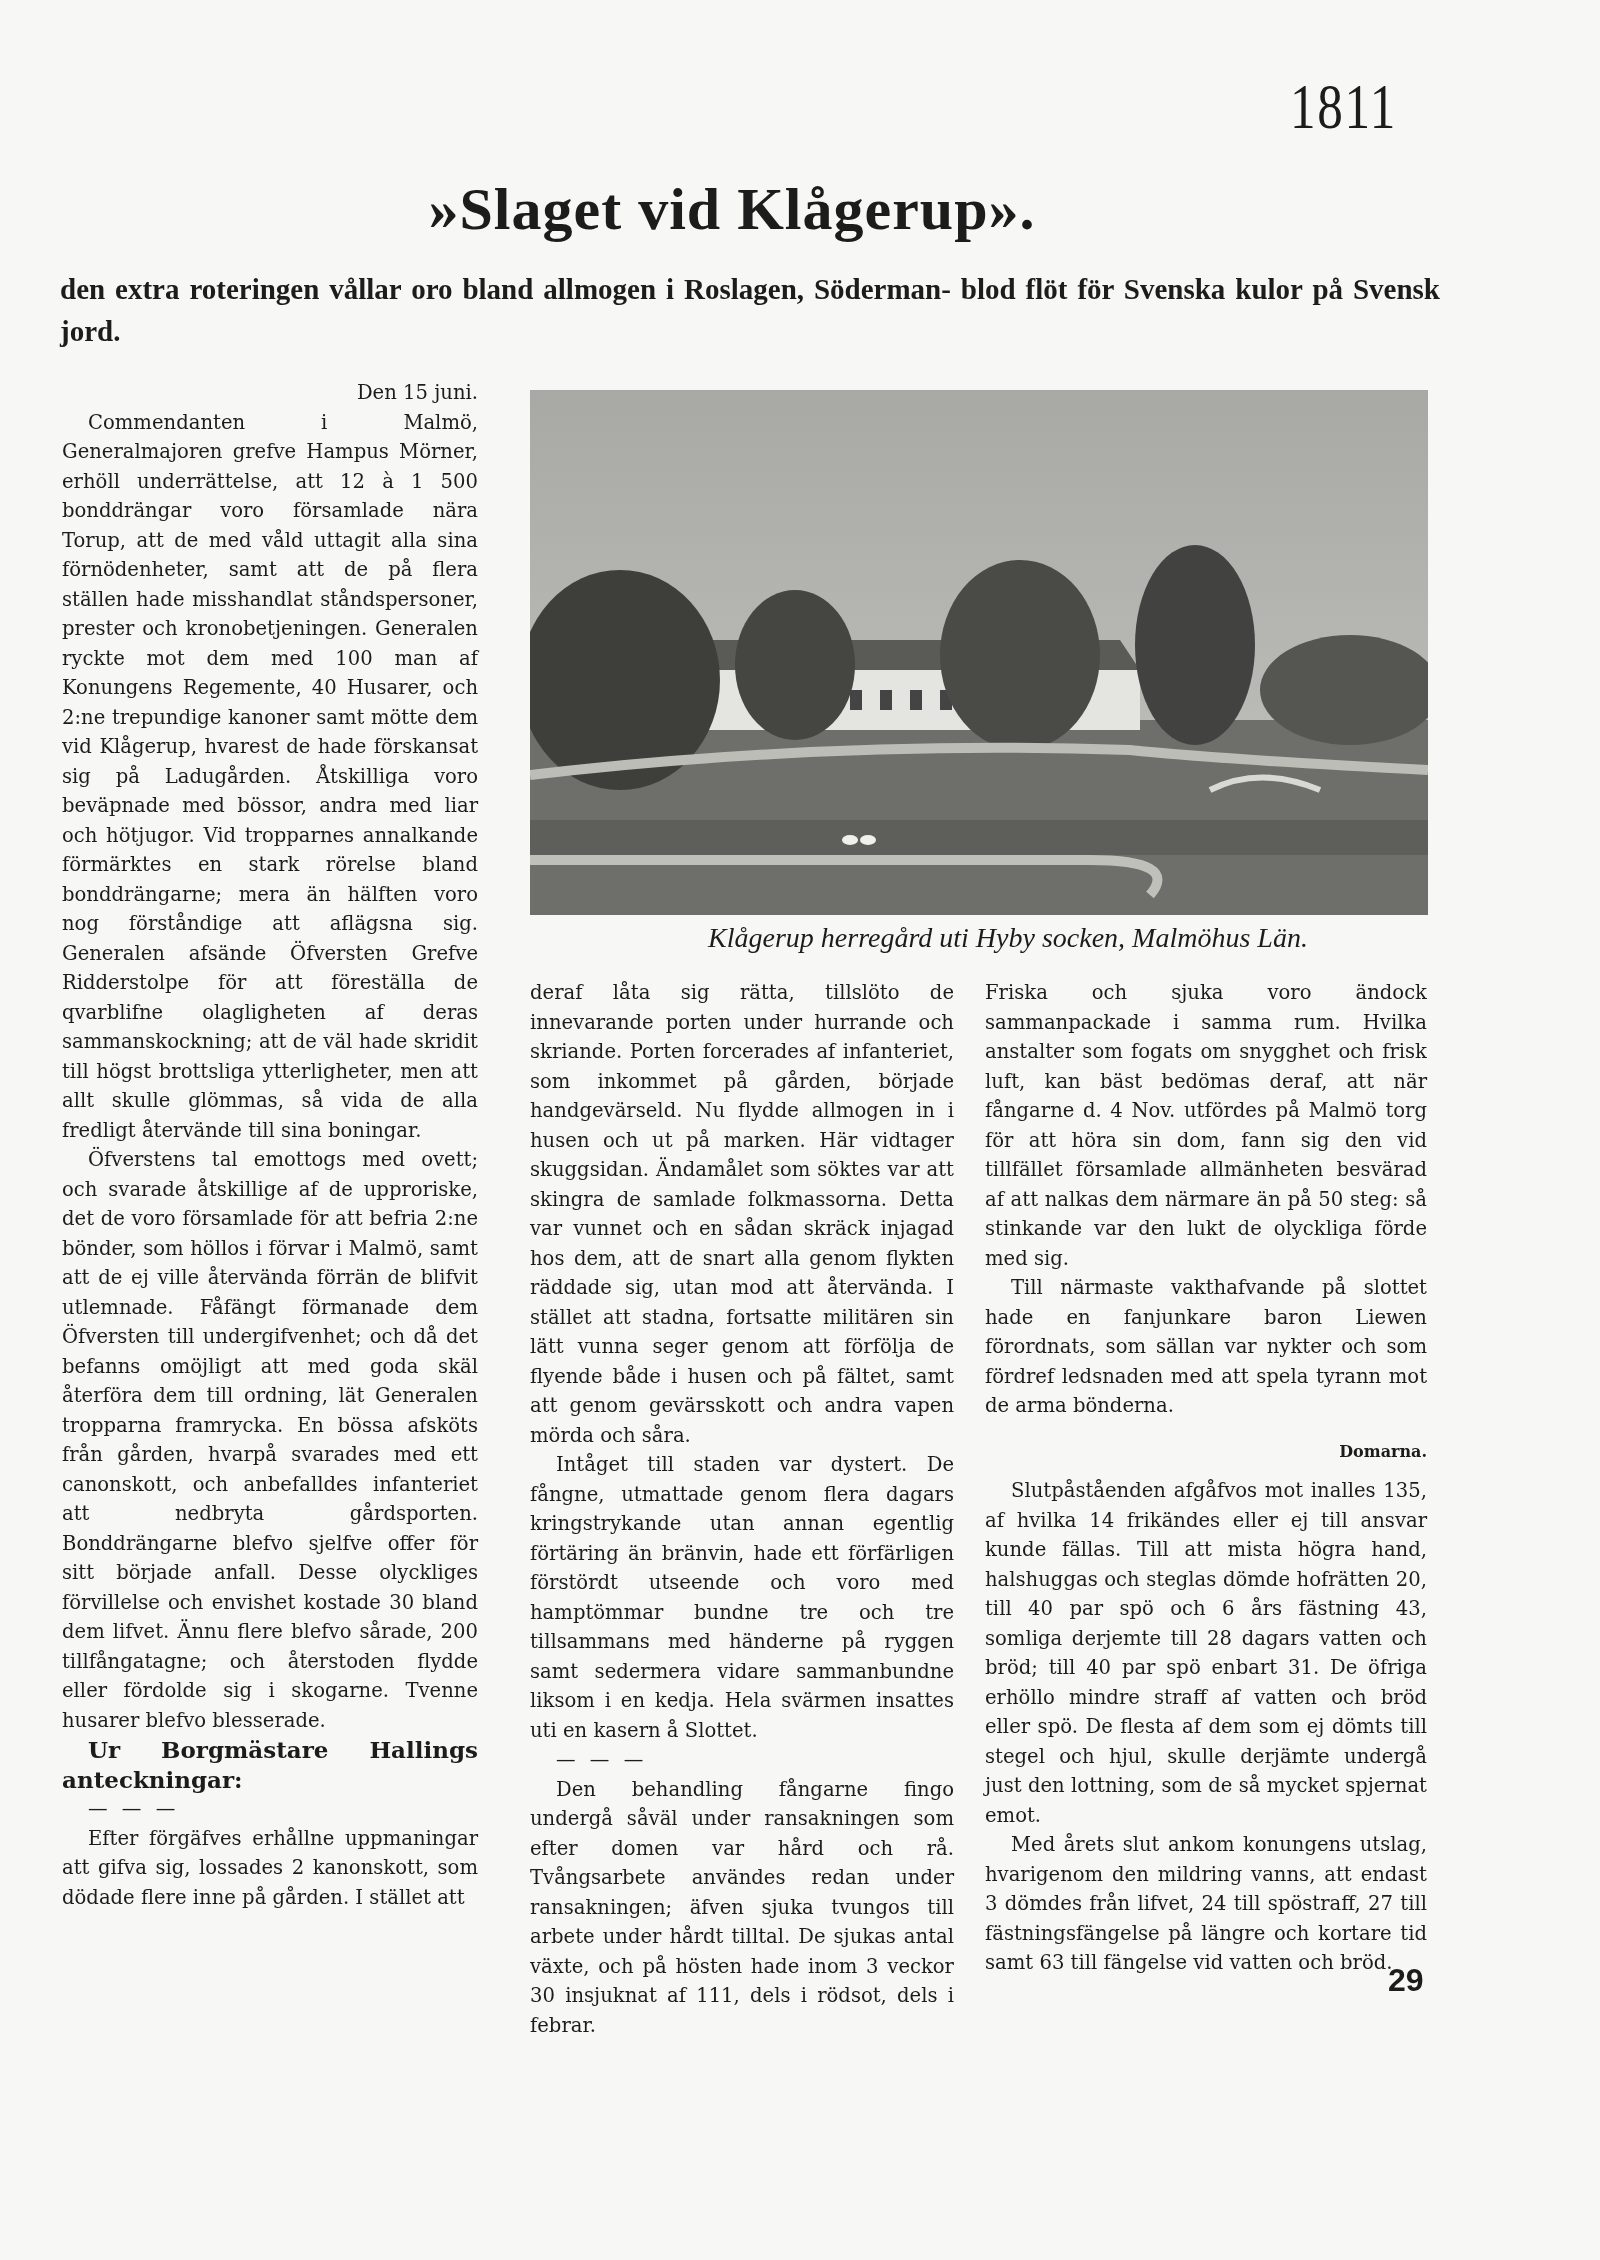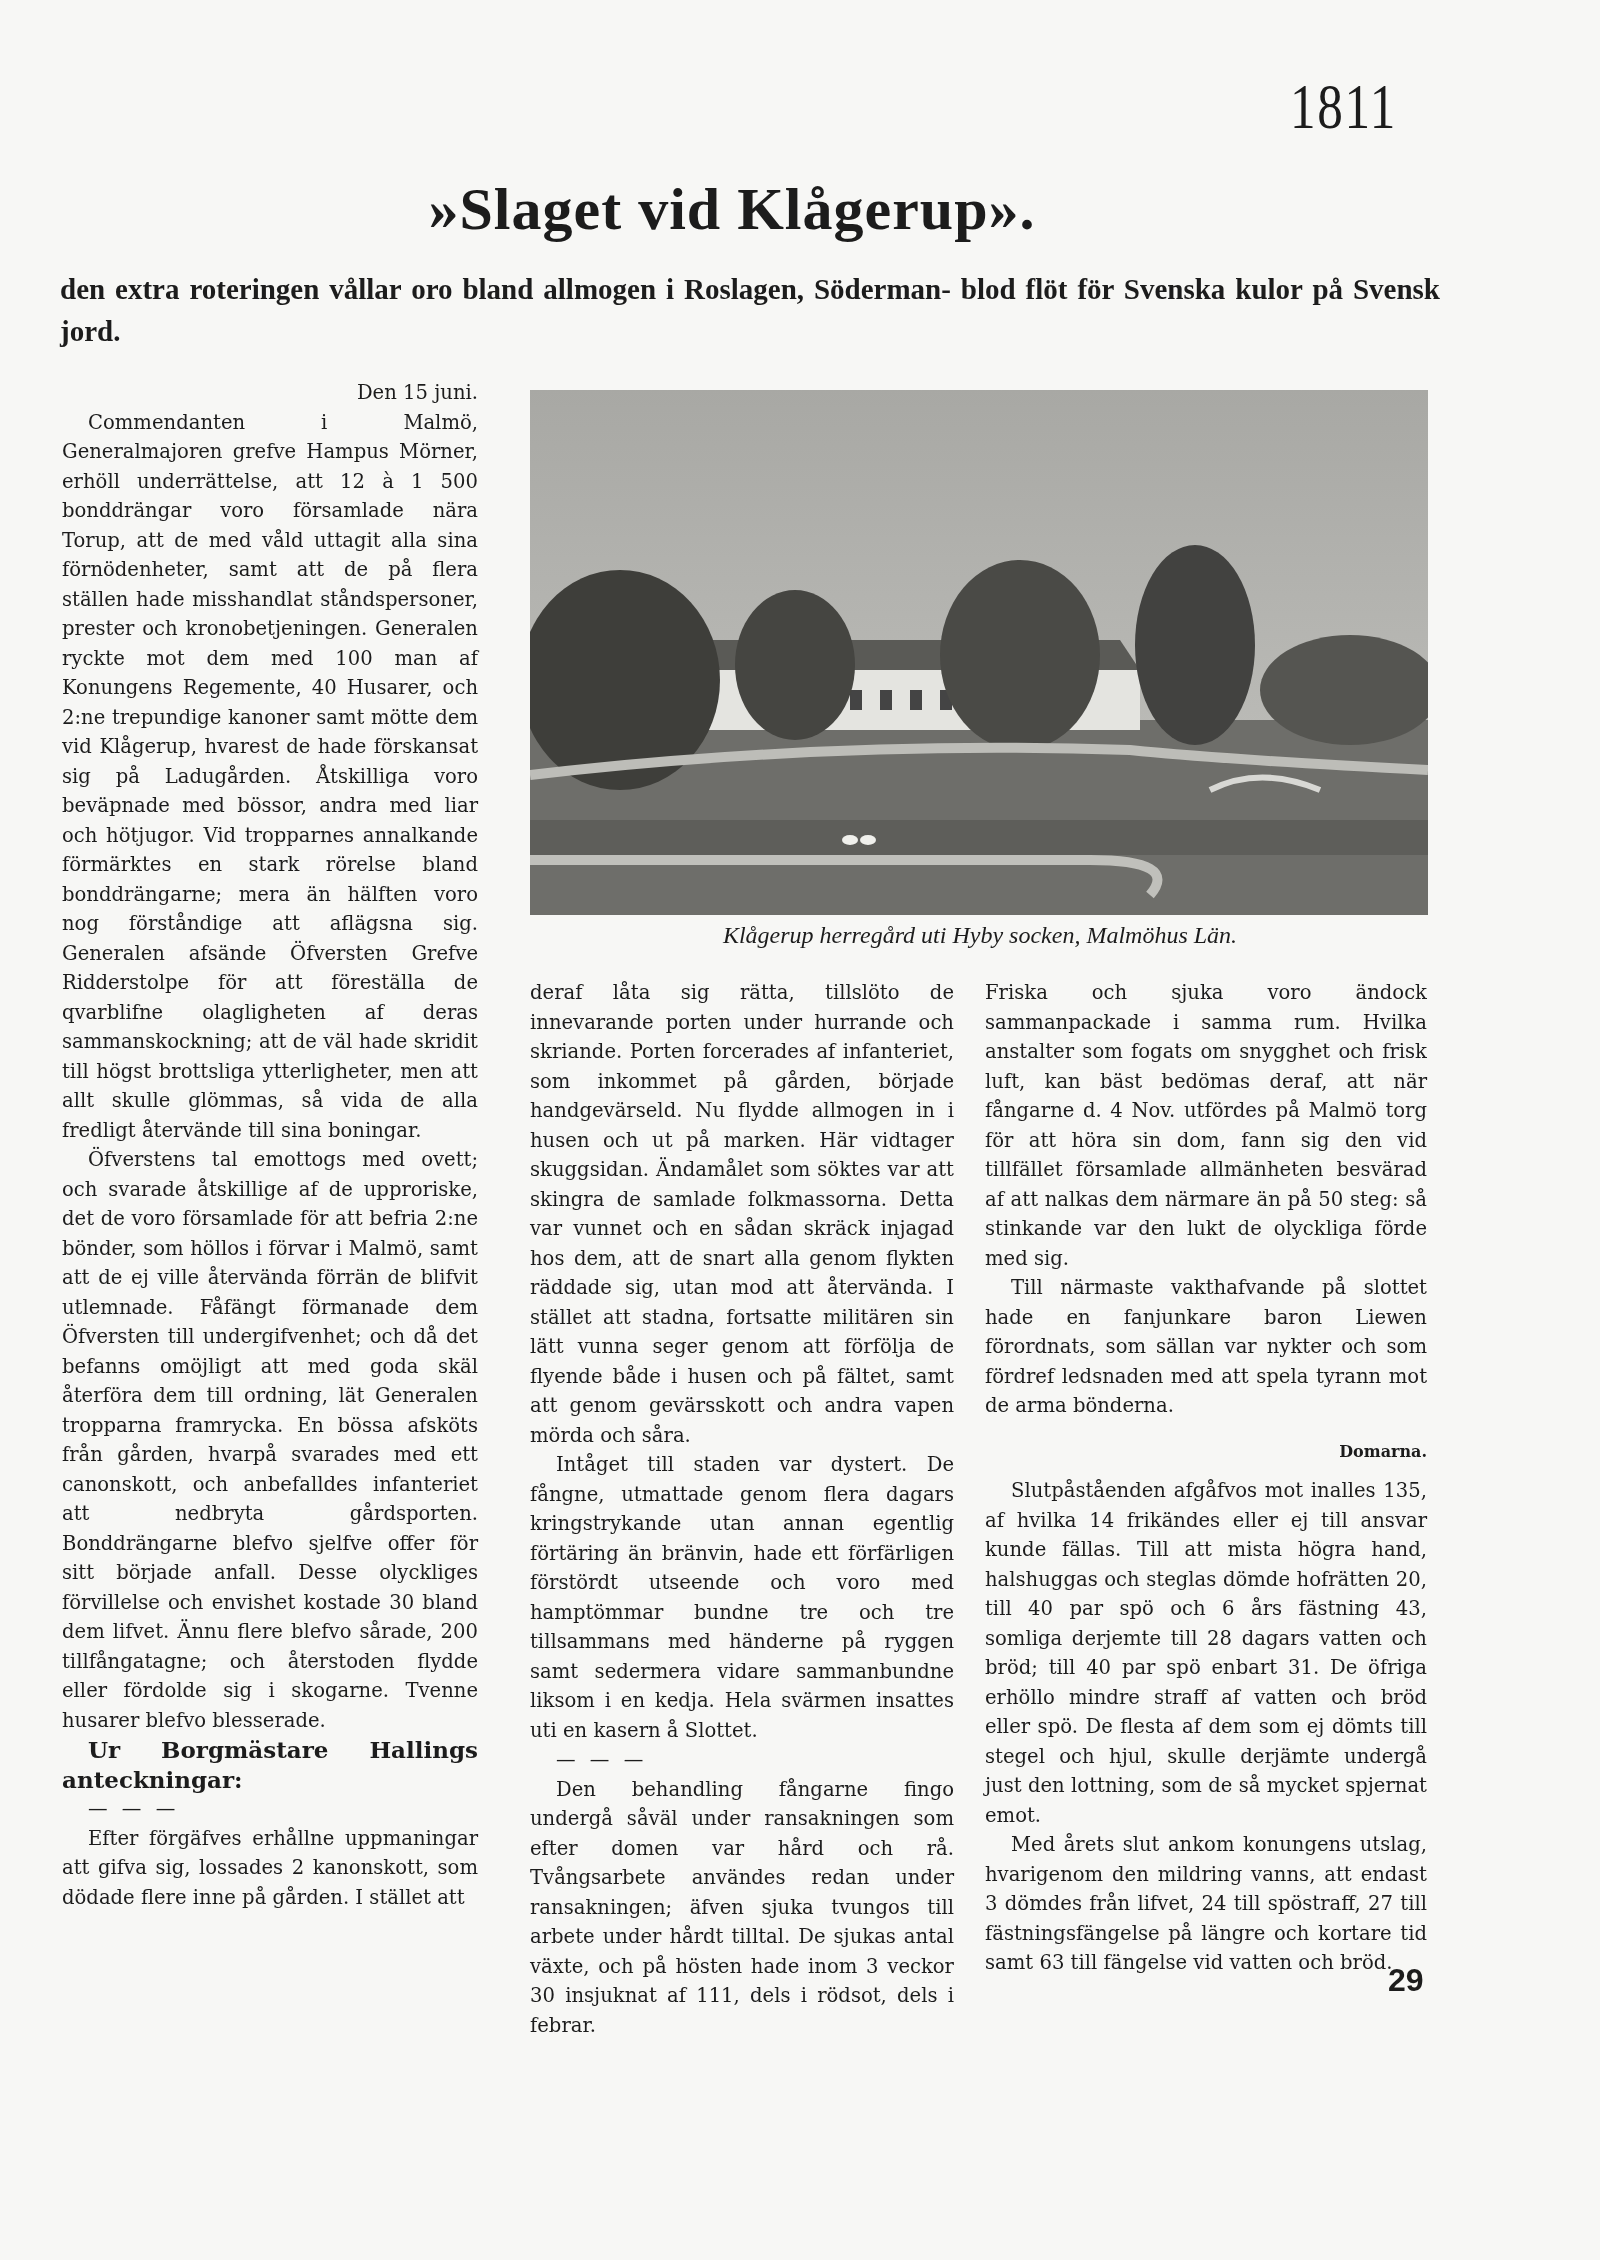--- a/index.html
+++ b/index.html
@@ -33,22 +33,22 @@
   .dateline { text-align: right; }
   .sec-head { font-weight: bold; font-size: 23px; margin: 22px 0 10px 0; text-indent: 0; }
   .sec-head-center { font-weight: bold; font-size: 16px; text-align: right; margin: 16px 0 10px 0; }
   .dashes { text-indent: 0; letter-spacing: 4px; }
   .figure {
     position: absolute; left: 530px; top: 390px; width: 898px; height: 525px;
     background: #8a8a86; overflow: hidden;
   }
   .figure svg { width: 100%; height: 100%; display: block; }
   .caption {
-    position: absolute; left: 520px; width: 920px; top: 922px; text-align: center;
-    font-style: italic; font-size: 24px; font-family: "Liberation Serif", serif;
+    position: absolute; left: 548px; width: 920px; top: 922px; text-align: center;
+    font-style: italic; font-size: 28px; font-family: "Liberation Serif", serif;
   }
   .page-num {
     position: absolute; left: 1388px; top: 1930px; font-size: 32px; font-weight: bold;
     font-family: Liberation Sans, sans-serif;
     margin-top: 32px;
   }
 </style>
 </head>
 <body>
 

